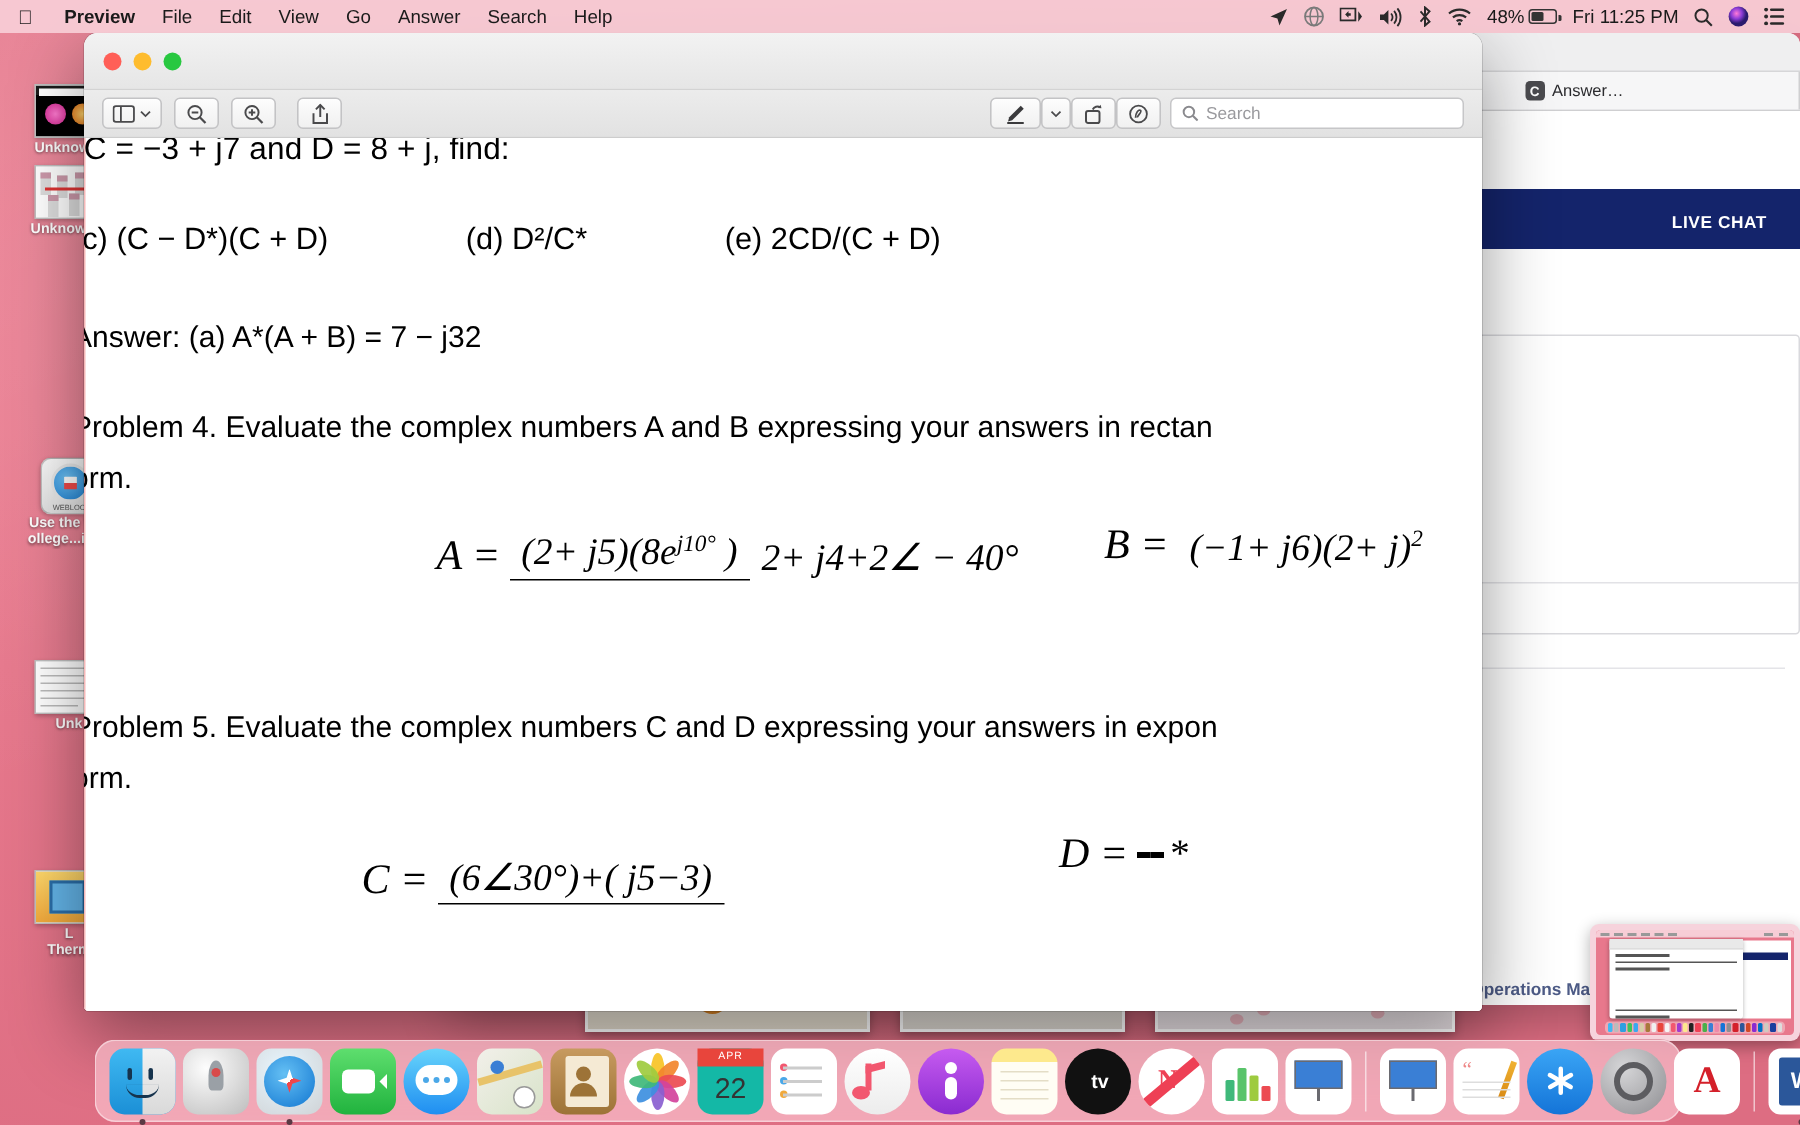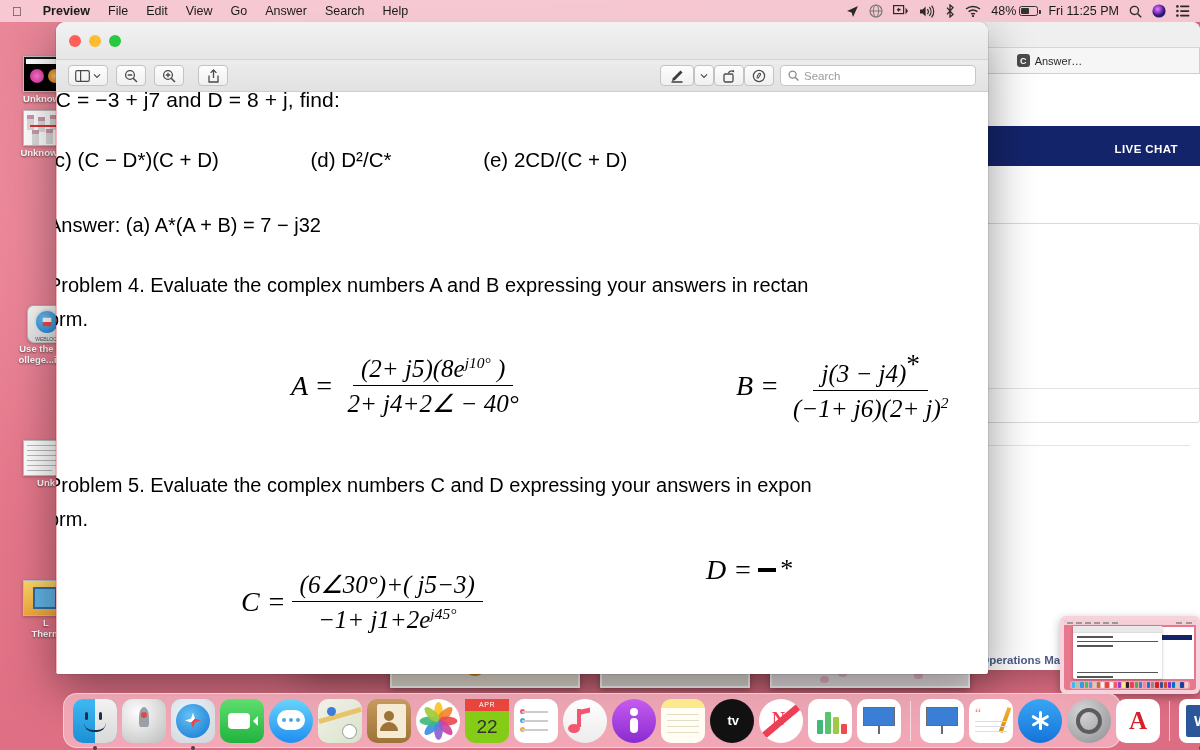--- a/index.html
+++ b/index.html
@@ -230,21 +230,21 @@
   .l-sub .g { display:inline-block; }
   .l-ans   { position:absolute; left:-8px; top:122px; font-size:20px; white-space:nowrap; }
   .l-p4    { position:absolute; left:-8px; top:182px; font-size:20px; white-space:nowrap; }
   .l-p4b   { position:absolute; left:-8px; top:216px; font-size:20px; }
   .l-p5    { position:absolute; left:-8px; top:382px; font-size:20px; white-space:nowrap; }
   .l-p5b   { position:absolute; left:-8px; top:416px; font-size:20px; }
 
   
   .math { font-family:"Liberation Serif", serif; font-style:italic; }
   .mrow { display:flex; align-items:center; gap:6px; }
-  .frac { display:inline-flex; flex-direction:column; align-items:center; }
+  .frac { display:inline-flex; flex-direction:row; align-items:center; }
   .frac .num { padding:0 8px 2px; border-bottom:1.6px solid #000; }
   .frac .den { padding:3px 8px 0; }
   sup.sm { font-size:.62em; vertical-align:super; font-style:italic; }
   .star { font-style:normal; font-size:1.1em; vertical-align:super; }
   .bigvar { font-size:28px; }
   .eqA { position:absolute; left:235px; top:262px; font-size:25px; }
   .eqB { position:absolute; left:680px; top:256px; font-size:25px; }
   .eqC { position:absolute; left:185px; top:478px; font-size:25px; }
   .eqD { position:absolute; left:650px; top:462px; font-size:25px; }
   .brk { display:inline-flex; align-items:stretch; }
@@ -285,21 +285,21 @@
   .ic-maps{background:linear-gradient(135deg,#f2f0ea,#d8e3c9);}
   .ic-maps .rd{position:absolute;left:0;top:14px;width:44px;height:5px;background:#e8c36a;transform:rotate(-16deg);}
   .ic-maps .pin{position:absolute;left:9px;top:8px;width:9px;height:9px;border-radius:50%;background:#3a7fd5;}
   .ic-maps .comp{position:absolute;right:5px;bottom:4px;width:15px;height:15px;border-radius:50%;background:#fff;border:1.5px solid #999;}
   .ic-contacts{background:linear-gradient(180deg,#c79a5f,#9d7337);}
   .ic-contacts .pg{position:absolute;left:10px;top:5px;right:5px;bottom:5px;background:#f5ead4;border-radius:2px;}
   .ic-contacts .hd{position:absolute;left:17px;top:12px;width:10px;height:10px;border-radius:50%;background:#9d7337;}
   .ic-contacts .bd{position:absolute;left:13px;top:23px;width:18px;height:9px;border-radius:9px 9px 0 0;background:#9d7337;}
   .ic-photos{background:#fff;border-radius:50%;position:relative;overflow:hidden;}
   .ic-photos i{position:absolute;left:50%;top:50%;width:9px;height:19px;margin:-19px 0 0 -4.5px;border-radius:50% 50% 50% 50%/60% 60% 40% 40%;transform-origin:50% 100%;opacity:.92;}
-  .ic-cal{background:#84cc16;}
+  .ic-cal{background:#14b8a6;}
   .ic-cal .top{position:absolute;left:0;right:0;top:0;height:12px;background:#e8453c;color:#fff;font-size:7px;display:flex;align-items:center;justify-content:center;letter-spacing:.6px;}
   .ic-cal .num{position:absolute;left:0;right:0;top:12px;bottom:0;display:flex;align-items:center;justify-content:center;font-size:19px;color:#333;}
   .ic-reminders{background:#fff;}
   .ic-reminders .r{position:absolute;left:8px;width:26px;height:2px;background:#ccc;}
   .ic-reminders .b{position:absolute;left:6px;width:5px;height:5px;border-radius:50%;}
   .ic-music{background:linear-gradient(180deg,#fff,#ececec);border-radius:50%;}
   .ic-music .nt{position:absolute;left:14px;top:10px;width:4px;height:18px;background:#f2576f;}
   .ic-music .nt::after{content:"";position:absolute;left:-9px;top:15px;width:12px;height:9px;border-radius:50%;background:#f2576f;}
   .ic-music .nt::before{content:"";position:absolute;left:0;top:0;width:13px;height:5px;background:#f2576f;transform:skewY(-14deg);}
   .ic-podcast{background:linear-gradient(180deg,#c65bf0,#8a2bd0);border-radius:50%;}
@@ -666,33 +666,31 @@
       <span class="bigvar">A =</span>
       <span class="frac">
         <span class="num"><span>(2+ j5)(8e</span><sup class="sm">j10°</sup><span> )</span></span>
         <span class="den">2+ j4+2∠ − 40°</span>
       </span>
     </div>
 
     <div class="math eqB mrow">
       <span class="bigvar">B =</span>
       <span class="frac">
-        <span class="num"><span>j(3 − j4)</span><sup class="star">*</sup></span>
         <span class="den"><span>(−1+ j6)(2+ j)</span><sup class="sm">2</sup></span>
       </span>
     </div>
 
     <div class="pdftext l-p5">Problem 5.  Evaluate the complex numbers C and D expressing your answers in expon</div>
     <div class="pdftext l-p5b">orm.</div>
 
     <div class="math eqC mrow">
       <span class="bigvar">C =</span>
       <span class="frac">
         <span class="num">(6∠30°)+( j5−3)</span>
-        <span class="den"><span>−1+ j1+2e</span><sup class="sm">j45°</sup></span>
       </span>
     </div>
 
     <div class="math eqD mrow">
       <span class="bigvar">D =</span>
       <span class="brk">
         <span class="bl"></span>
         <span class="frac">
         </span>
         <span class="br"></span>

